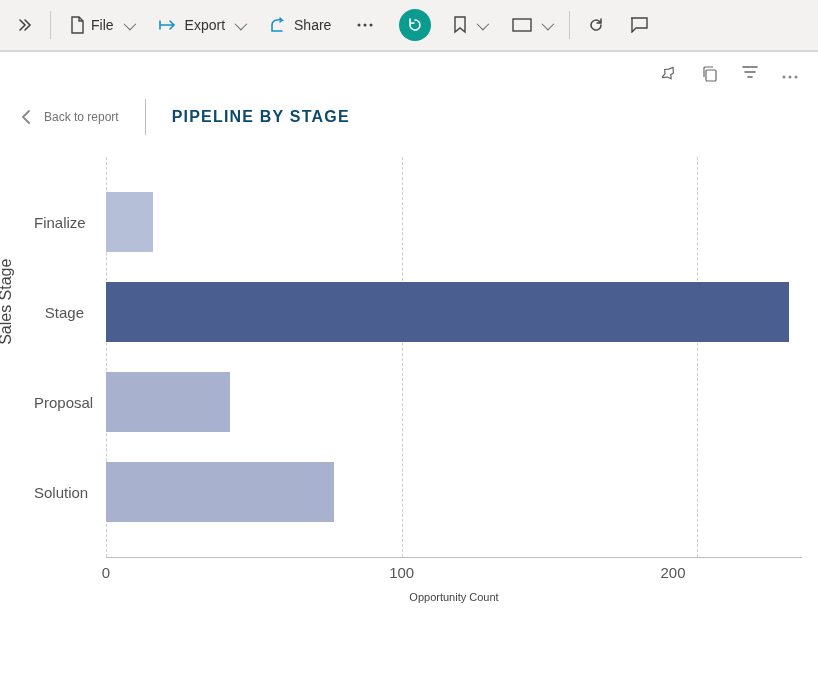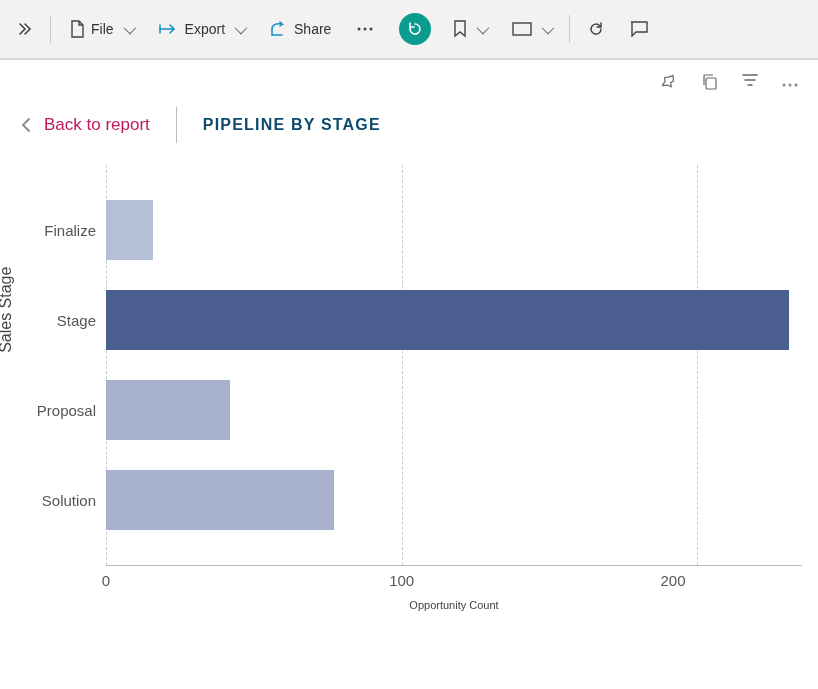--- a/index.html
+++ b/index.html
@@ -7,21 +7,21 @@
     font-family: "Segoe UI", -apple-system, sans-serif;
     font-size: 14px;
     color: #333;
     background: #fff;
     width: 818px;
     height: 689px;
     overflow: hidden;
   }
   
   .menubar {
-    height: 60px;
+    height: 52px;
     background: #f3f2f1;
     border-bottom: 2px solid #d8d8d8;
     display: flex;
     align-items: center;
     padding: 0 8px;
     gap: 6px;
   }
   .menubar .mitem {
     display: flex;
     align-items: center;
@@ -71,22 +71,22 @@
     display: flex;
     align-items: center;
     padding: 10px 20px 16px 20px;
     gap: 18px;
   }
   .back-btn {
     display: flex;
     align-items: center;
     gap: 12px;
     cursor: pointer;
-    color: #be185d;
-    font-size: 17px;
+    color: #737373;
+    font-size: 12px;
   }
   .vdiv {
     width: 1px;
     height: 36px;
     background: #bbb;
     margin: 0 8px;
   }
   .chart-title {
     color: #0c4a6e;
     font-size: 16px;
@@ -127,21 +127,21 @@
     padding: 8px 0;
   }
   .bar-row {
     display: flex;
     align-items: center;
     height: 66px;
   }
   .bar-cat {
     width: 72px;
     text-align: right;
-    padding-right: 10px;
+    padding-right: 22px;
     font-size: 15px;
     color: #555;
     flex-shrink: 0;
     margin-left: -72px;
   }
   .bar {
     height: 60px;
     background: #a8b2cf;
   }
   .bar.emph { background: #4a5f8f; }

